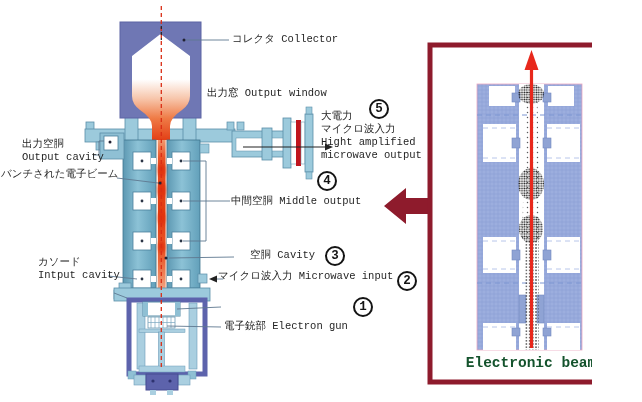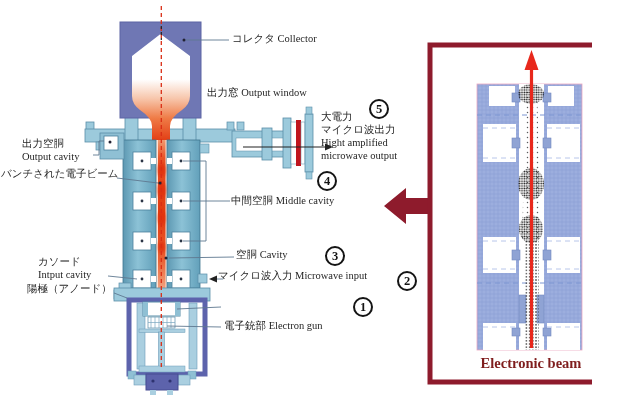--- a/index.html
+++ b/index.html
@@ -1,25 +1,25 @@
 <!DOCTYPE html>
 <html><head>
 <meta charset="utf-8">
 <style>
   html,body{margin:0;padding:0;background:#fff;}
   #stage{position:relative;width:592px;height:402px;background:#fff;overflow:hidden;
-         font-family:Liberation Serif, serif;color:#1a1a1a;}
+         font-family:Liberation Mono, monospace;color:#1a1a1a;}
   #stage svg{position:absolute;left:0;top:0;}
   .lbl{position:absolute;font-size:10.5px;line-height:12.5px;white-space:nowrap;color:#1f1f1f;}
   .lbl .ln{white-space:nowrap;}
   .marker{position:absolute;width:20px;height:20px;border:2px solid #141414;border-radius:50%;
           background:#fff;display:flex;align-items:center;justify-content:center;
           font-weight:bold;font-size:12.5px;color:#141414;box-sizing:border-box;}
   .marker.lg{width:24px;height:24px;font-size:14.5px;}
-  .caption{position:absolute;font-weight:bold;font-size:14.5px;color:#7f1d1d;text-align:center;}
+  .caption{position:absolute;font-weight:bold;font-size:14.5px;color:#14532d;text-align:center;}
 </style>
 </head>
 <body>
 
 <div id="stage">
 
 <svg width="642" height="402" viewBox="0 0 642 402">
   <defs>
     <linearGradient id="gradFunnel" x1="0" y1="0" x2="0" y2="1">
       <stop offset="0" stop-color="#ffffff"></stop>
@@ -261,38 +261,37 @@
 
 <div class="lbl" style="left:22px;top:138px">
   <div class="ln">出力空胴</div>
   <div class="ln">Output cavity</div>
 </div>
 
 <div class="lbl" style="left:1px;top:168px">
   <div class="ln">バンチされた電子ビーム</div>
 </div>
 
-<div class="lbl" style="left:231px;top:195px">中間空胴 Middle cavity</div>
-<div class="lbl" style="left:236px;top:249px">空胴 Cavity</div>
+<div class="lbl" style="left:231px;top:195px">中間空胴 Middle output</div>
+<div class="lbl" style="left:250px;top:249px">空胴 Cavity</div>
 <div class="lbl" style="left:218px;top:270px">マイクロ波入力 Microwave input</div>
 
 <div class="lbl" style="left:38px;top:256px">
   <div class="ln">カソード</div>
   <div class="ln">Intput cavity</div>
 </div>
 
 <div class="lbl" style="left:27px;top:283px">
-  <div class="ln">陽極（アノード）</div>
 </div>
 
 <div class="lbl" style="left:224px;top:320px">電子銃部 Electron gun</div>
 
 <div class="lbl" style="left:321px;top:110px;line-height:13px">
   <div class="ln">大電力</div>
-  <div class="ln">マイクロ波出力</div>
+  <div class="ln">マイクロ波入力</div>
   <div class="ln">Hight amplified</div>
   <div class="ln">microwave output</div>
 </div>
 
 <div class="marker" style="left:369px;top:99px">5</div>
 <div class="marker" style="left:317px;top:171px">4</div>
 <div class="marker" style="left:325px;top:246px">3</div>
 <div class="marker" style="left:397px;top:271px">2</div>
 <div class="marker" style="left:353px;top:297px">1</div>
 

